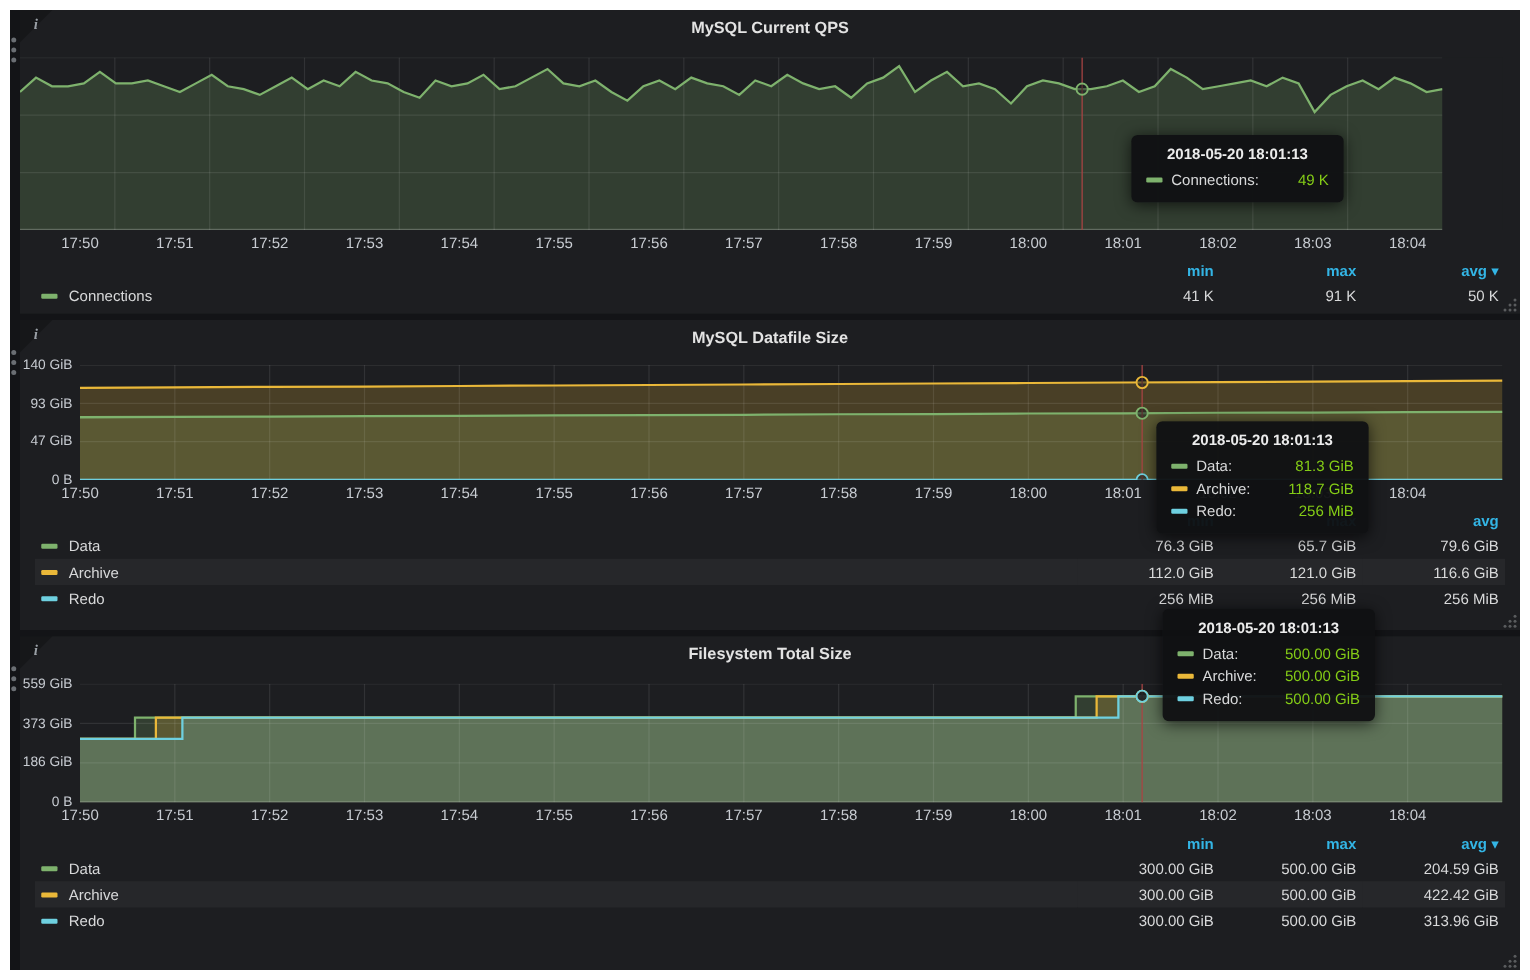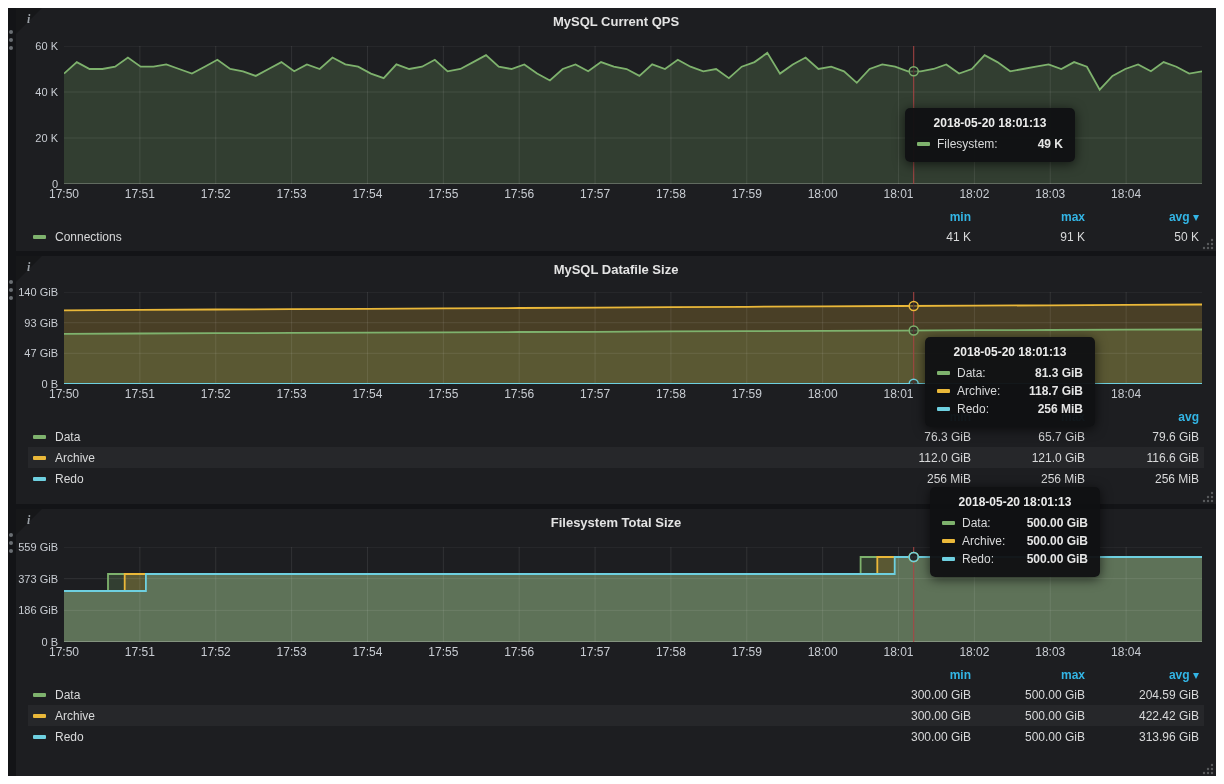--- a/index.html
+++ b/index.html
@@ -58,45 +58,39 @@
   .series-name{display:flex;align-items:center;gap:9px;cursor:pointer;}
   .dash{width:13px;height:4px;border-radius:1px;flex:none;}
   .tooltip{
     position:absolute;background:rgba(16,17,19,0.96);border-radius:5px;
     padding:8px 12px 9px;font-size:12px;color:#d8d9da;z-index:20;
     box-shadow:0 2px 12px rgba(0,0,0,0.65);min-width:146px;
   }
   .tt-time{font-weight:bold;text-align:center;padding-bottom:5px;color:#ececec;white-space:nowrap;}
   .tt-row{display:flex;align-items:center;padding:2px 0;}
   .tt-label{margin-left:7px;}
-  .tt-value{margin-left:auto;padding-left:18px;font-weight:bold;color:#e5e5e5;white-space:nowrap;}
+  .tt-value{margin-left:auto;padding-left:18px;font-weight:normal;color:#84cc16;white-space:nowrap;}
   .row-handle{
     position:absolute;left:1px;width:6px;display:flex;flex-direction:column;
     gap:4px;cursor:grab;z-index:5;
   }
   .row-handle i{width:4px;height:4px;border-radius:50%;background:#6a6e73;display:block;}
   .resize-grip{position:absolute;right:2px;bottom:1px;cursor:nwse-resize;line-height:0;}
 </style>
 </head>
 <body>
 
 <div id="dashboard">
   <div class="panel" style="top: 0px; height: 243px;">
     <div class="panel-header">
       <span class="corner-shade"></span>
       <span class="info-icon">i</span>
       <span class="panel-title">MySQL Current QPS</span>
     </div>
     <div class="plot-row" style="height: 138px; margin-top: 12px;">
-      <div class="y-axis">
-          <span class="y-tick" style="top: 0%;">60 K</span>
-          <span class="y-tick" style="top: 33.3333%;">40 K</span>
-          <span class="y-tick" style="top: 66.6667%;">20 K</span>
-          <span class="y-tick" style="top: 100%;">0</span>
-        </div>
       <div class="plot">
           <svg width="1138" height="138">
             <path d="M0,138 L0.0,27.6 L12.8,16.1 L25.6,23.0 L38.4,23.0 L51.1,20.7 L63.9,11.5 L76.7,20.7 L89.5,20.7 L102.3,18.4 L115.1,23.0 L127.9,27.6 L140.7,20.7 L153.4,13.8 L166.2,23.0 L179.0,25.3 L191.8,29.9 L204.6,23.0 L217.4,16.1 L230.2,25.3 L242.9,18.4 L255.7,23.0 L268.5,11.5 L281.3,18.4 L294.1,20.7 L306.9,27.6 L319.7,32.2 L332.4,18.4 L345.2,23.0 L358.0,20.7 L370.8,13.8 L383.6,25.3 L396.4,23.0 L409.2,16.1 L422.0,9.2 L434.7,20.7 L447.5,23.0 L460.3,18.4 L473.1,27.6 L485.9,34.5 L498.7,23.0 L511.5,18.4 L524.2,25.3 L537.0,16.1 L549.8,20.7 L562.6,23.0 L575.4,29.9 L588.2,18.4 L601.0,23.0 L613.8,13.8 L626.5,20.7 L639.3,25.3 L652.1,23.0 L664.9,32.2 L677.7,20.7 L690.5,16.1 L703.3,6.9 L716.0,27.6 L728.8,18.4 L741.6,11.5 L754.4,23.0 L767.2,20.7 L780.0,25.3 L792.8,36.8 L805.6,23.0 L818.3,18.4 L831.1,20.7 L843.9,25.3 L856.7,25.3 L869.5,23.0 L882.3,18.4 L895.1,27.6 L907.8,23.0 L920.6,9.2 L933.4,16.1 L946.2,25.3 L959.0,23.0 L971.8,20.7 L984.6,18.4 L997.3,23.0 L1010.1,16.1 L1022.9,20.7 L1035.7,43.7 L1048.5,29.9 L1061.3,23.0 L1074.1,18.4 L1086.9,25.3 L1099.6,16.1 L1112.4,20.7 L1125.2,27.6 L1138.0,25.3 L1138.0,138 Z" fill="#7eb26d" fill-opacity="0.22"></path>
             <line x1="75.86666666666666" y1="0" x2="75.86666666666666" y2="138" stroke="rgba(255,255,255,0.09)" stroke-width="1"></line>
             <line x1="151.73333333333332" y1="0" x2="151.73333333333332" y2="138" stroke="rgba(255,255,255,0.09)" stroke-width="1"></line>
             <line x1="227.60000000000002" y1="0" x2="227.60000000000002" y2="138" stroke="rgba(255,255,255,0.09)" stroke-width="1"></line>
             <line x1="303.46666666666664" y1="0" x2="303.46666666666664" y2="138" stroke="rgba(255,255,255,0.09)" stroke-width="1"></line>
             <line x1="379.3333333333333" y1="0" x2="379.3333333333333" y2="138" stroke="rgba(255,255,255,0.09)" stroke-width="1"></line>
             <line x1="455.20000000000005" y1="0" x2="455.20000000000005" y2="138" stroke="rgba(255,255,255,0.09)" stroke-width="1"></line>
             <line x1="531.0666666666667" y1="0" x2="531.0666666666667" y2="138" stroke="rgba(255,255,255,0.09)" stroke-width="1"></line>
@@ -427,21 +421,21 @@
   </div>
 <span class="row-handle" style="top: 525px;">
       <i></i>
       <i></i>
       <i></i>
     </span>
   <div class="tooltip" style="left: 897px; top: 100px;">
     <div class="tt-time">2018-05-20 18:01:13</div>
   <div class="tt-row">
         <span class="dash" style="background: rgb(126, 178, 109);"></span>
-        <span class="tt-label">Filesystem:</span>
+        <span class="tt-label">Connections:</span>
         <span class="tt-value">49 K</span>
       </div>
     </div>
 
   <div class="tooltip" style="left: 917px; top: 329px;">
     <div class="tt-time">2018-05-20 18:01:13</div>
   <div class="tt-row">
         <span class="dash" style="background: rgb(126, 178, 109);"></span>
         <span class="tt-label">Data:</span>
         <span class="tt-value">81.3 GiB</span>

